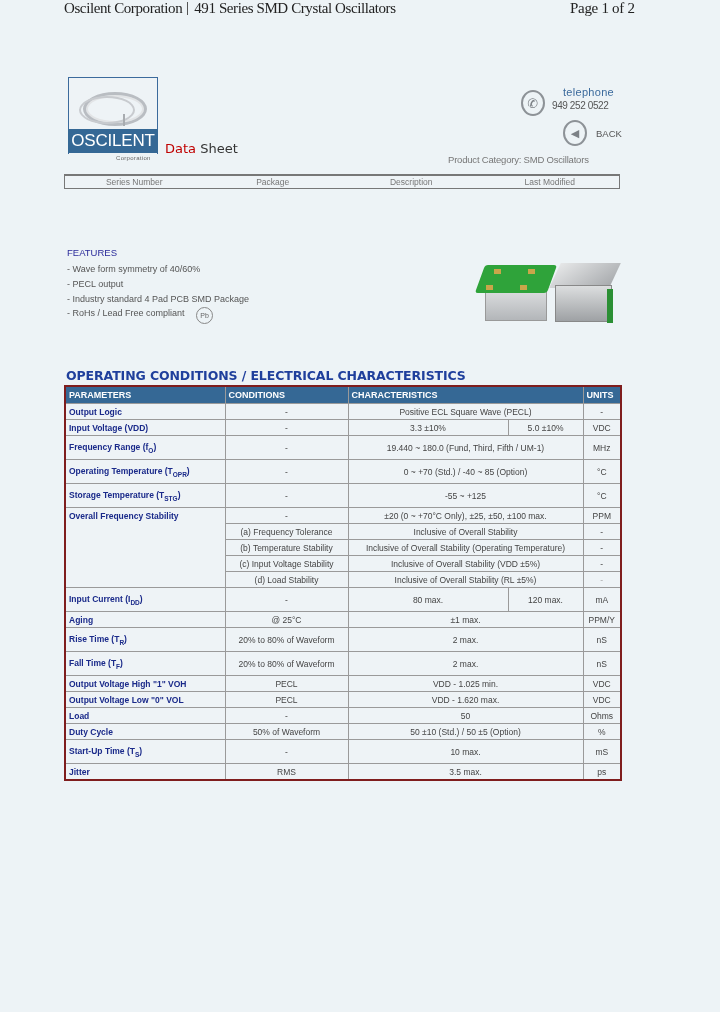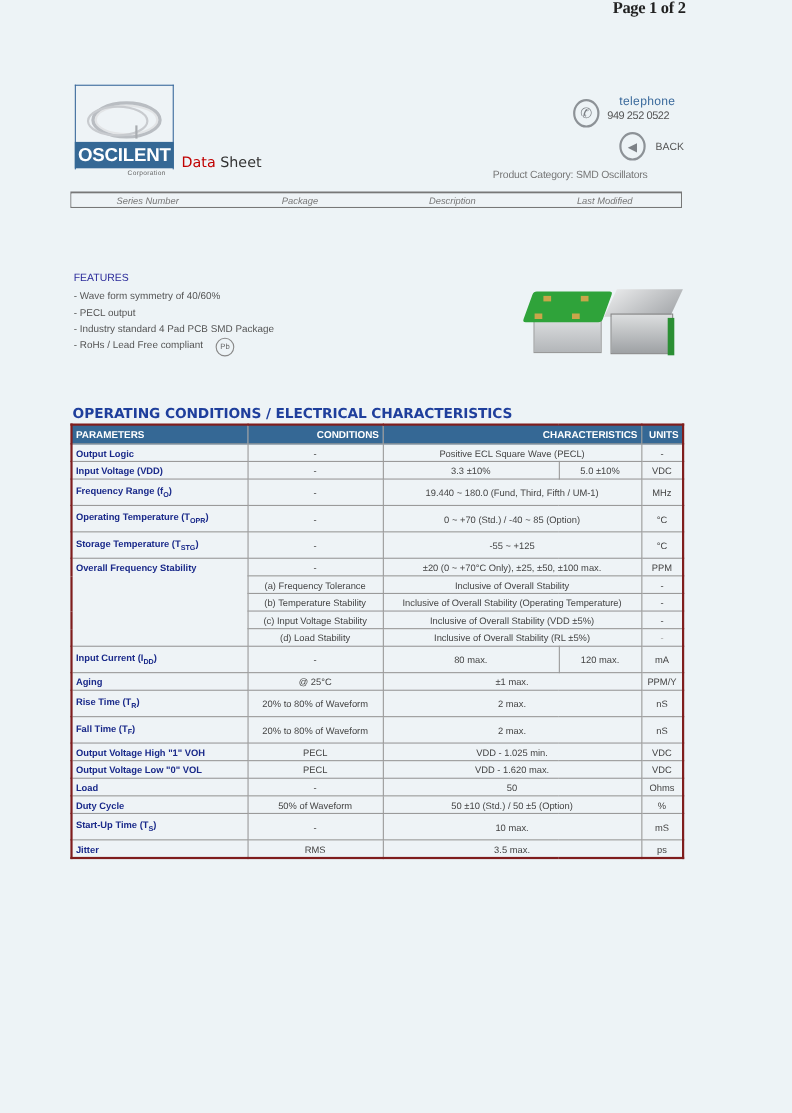--- a/index.html
+++ b/index.html
@@ -7,49 +7,49 @@
     width: 720px; height: 1012px; background: #edf3f6;
     position: relative; overflow: hidden;
     font-family: "Liberation Sans", "DejaVu Sans", sans-serif;
   }
   .topbar {
     position: absolute; left: 0; top: 0; width: 720px; height: 22px;
     font-family: "Liberation Serif", "DejaVu Serif", serif; font-size: 15px; color: #222;
   }
   .topbar .left { position: absolute; left: 64px; top: 0px; letter-spacing: -0.4px; }
   .topbar .left .sep { display: inline-block; width: 1px; height: 13px; background: #555; margin: 0 6px 0 5px; vertical-align: -2px; }
-  .topbar .right { position: absolute; left: 557px; top: 0px; letter-spacing: -0.3px; font-weight: bold; }
+  .topbar .right { position: absolute; left: 570px; top: 0px; letter-spacing: -0.3px; }
 
   
   .logo { position: absolute; left: 68px; top: 77px; width: 90px; height: 86px; }
   .logo .box { position: absolute; left: 0; top: 0; width: 88px; height: 76px; border: 1px solid #3b6a9c; border-bottom: none; background: #eef3f6; }
   .logo .ring { position: absolute; left: 14px; top: 14px; width: 58px; height: 28px; border: 3px solid #b9bdc2; border-radius: 50%; box-shadow: inset 0 0 0 2px #e2e4e6; }
   .logo .ring2 { position: absolute; left: 10px; top: 18px; width: 52px; height: 24px; border: 2px solid #c8cbcf; border-radius: 50%; }
   .logo .tick { position: absolute; left: 54px; top: 36px; width: 2px; height: 12px; background: #a8acb0; }
-  .logo .band { position: absolute; left: 0; top: 52px; width: 90px; height: 24px; background: #356895; color: #fff; font-size: 17px; line-height: 24px; text-align: center; letter-spacing: -0.2px; font-weight: bold; }
+  .logo .band { position: absolute; left: 0; top: 52px; width: 90px; height: 24px; background: #356895; color: #fff; font-size: 17px; line-height: 24px; text-align: center; letter-spacing: -0.2px; }
   .logo .corp { position: absolute; left: 48px; top: 78px; font-size: 6px; color: #666; letter-spacing: 0.3px; }
   .datasheet { position: absolute; left: 165px; top: 141px; font-size: 13px; font-family: "DejaVu Sans", sans-serif; color: #333; }
   .datasheet .red { color: #c00000; }
 
   
   .phone-icon, .back-icon {
     position: absolute; width: 20px; height: 22px; border: 2px solid #8d9297; border-radius: 50%;
     display: flex; align-items: center; justify-content: center; color: #7c8186; font-size: 13px;
   }
   .phone-icon { left: 521px; top: 90px; }
   .back-icon { left: 563px; top: 120px; font-size: 11px; }
   .tel-label { position: absolute; left: 563px; top: 86px; font-size: 11px; color: #3b6a9c; letter-spacing: 0.3px; }
   .tel-num { position: absolute; left: 552px; top: 100px; font-size: 10px; color: #555; letter-spacing: -0.4px; }
   .back-label { position: absolute; left: 596px; top: 128px; font-size: 9.5px; color: #555; }
   .category { position: absolute; left: 448px; top: 154px; font-size: 9.5px; color: #777; letter-spacing: -0.2px; }
 
   
   .summary { position: absolute; left: 64px; top: 174px; width: 554px; border: 1px solid #777; border-top: 2px solid #777; }
   .summary .row { display: flex; }
-  .summary .hdr { background: #eef3f6; height: 12px; font-style: italic; }
+  .summary .hdr { background: #eef3f6; height: 12px; }
   .summary .val { background: #cfcfcf; height: 16px; }
   .summary .cell { flex: 1; text-align: center; }
   .summary .hdr .cell { font-size: 8.5px; color: #777; line-height: 12px; }
   .summary .val .cell { font-size: 12px; color: #222; line-height: 16px; }
 
   
   .features { position: absolute; left: 67px; top: 247px; }
   .features .title { font-size: 9.5px; color: #2a2a9a; margin-bottom: 4px; }
   .features .item { font-size: 9px; color: #555; line-height: 14.8px; }
   .pb-icon { position: absolute; left: 196px; top: 307px; width: 15px; height: 15px; border: 1px solid #888; border-radius: 50%; font-size: 7px; color: #666; text-align: center; line-height: 15px; }
@@ -62,34 +62,35 @@
   .pad { position: absolute; width: 7px; height: 5px; background: #c9a64a; }
   .chip2 { position: absolute; left: 80px; top: 18px; width: 62px; height: 62px; }
   .chip2 .top { position: absolute; left: 0; top: 0; width: 60px; height: 25px; background: linear-gradient(135deg, #e6e7e8, #a6a9ac); transform: skewX(-25deg); }
   .chip2 .body { position: absolute; left: 0; top: 22px; width: 55px; height: 35px; background: linear-gradient(#dcdedf, #9ea1a4); border: 1px solid #888; }
   .chip2 .pcbstrip { position: absolute; left: 52px; top: 26px; width: 6px; height: 34px; background: #2b8f34; }
 
   
   .section-title { position: absolute; left: 66px; top: 368px; font-size: 12.5px; font-weight: bold; color: #1f3f9c; font-family: "DejaVu Sans", sans-serif; letter-spacing: -0.1px; }
   .spec { position: absolute; left: 64px; top: 385px; width: 556px; border-collapse: collapse; border: 2px solid #7f1d1d; background: #eef3f6; table-layout: fixed; }
   .spec th, .spec td { border: 1px solid #9a9a9a; font-size: 8.5px; padding: 0 3px; }
-  .spec th { background: #356895; color: #fff; height: 16px; font-weight: bold; text-align: right; font-size: 9px; }
+  .spec th { background: #356895; color: #fff; height: 16px; font-weight: bold; text-align: left; font-size: 9px; }
   .spec th.p { text-align: left; }
   .spec td { color: #444; text-align: center; }
   .spec td.p { text-align: left; color: #1a2a8a; font-weight: bold; vertical-align: middle; }
   .spec td.p.top { vertical-align: top; padding-top: 3px; }
   .spec tr.h16 td { height: 15px; }
   .spec tr.h24 td { height: 23px; }
   .spec td sub { font-size: 6.5px; }
   .spec td.u { padding: 0; }
 </style>
 </head>
 <body>
 
 <div class="topbar">
+  <span class="left"><span>Oscilent Corporation</span><span class="sep"></span><span>491 Series SMD Crystal Oscillators</span></span>
   <span class="right">Page 1 of 2</span>
 </div>
 
 <div class="logo">
   <div class="box">
     <div class="ring"></div>
     <div class="ring2"></div>
     <div class="tick"></div>
   </div>
   <div class="band">OSCILENT</div>

